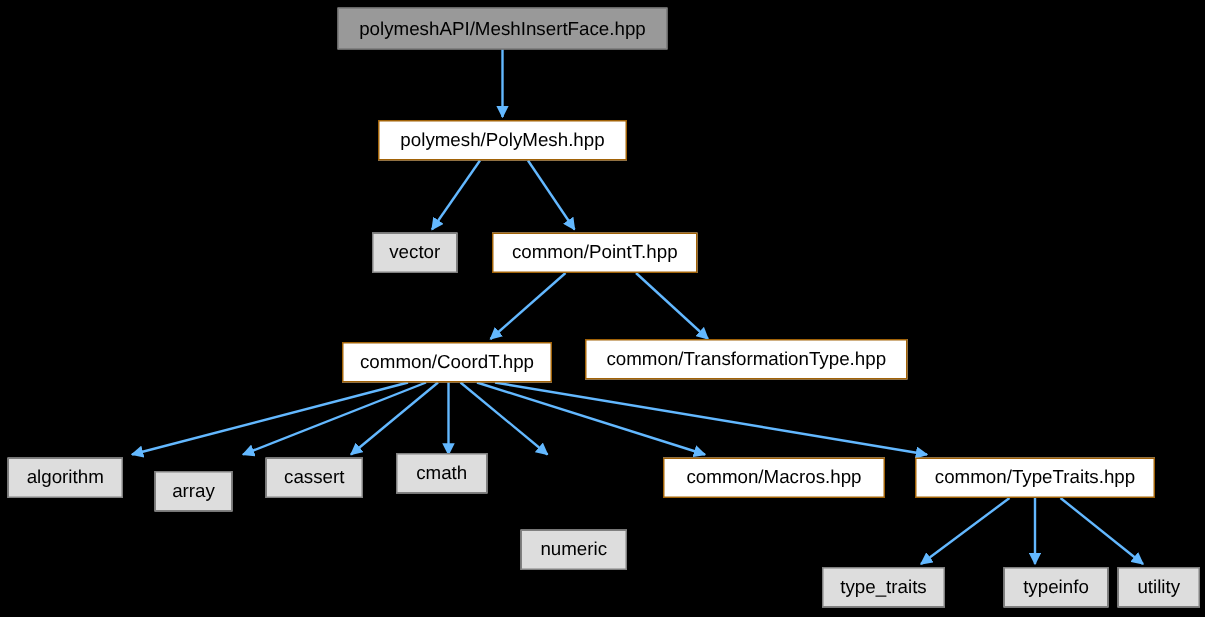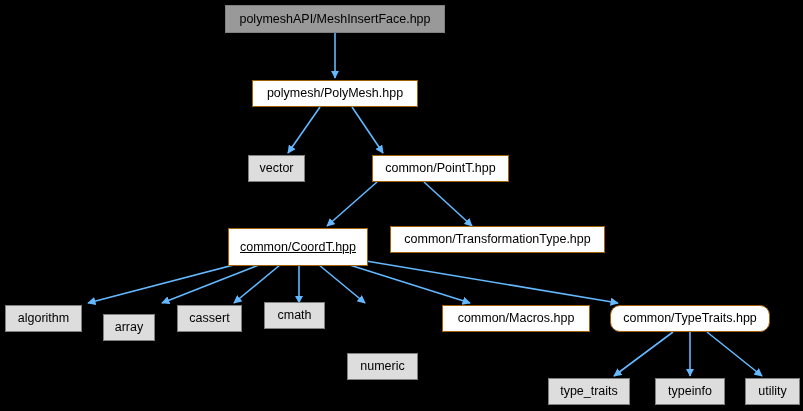--- a/index.html
+++ b/index.html
@@ -82,24 +82,24 @@
   <div id="node-layer">
       <div class="node root" style="left: 225px; top: 5px; width: 220px; height: 28px;">
         <span>polymeshAPI/MeshInsertFace.hpp</span>
       </div>
       <div class="node project" style="left: 252px; top: 80px; width: 166px; height: 27px;">
         <span>polymesh/PolyMesh.hpp</span>
       </div>
       <div class="node system" style="left: 248px; top: 155px; width: 57px; height: 27px; text-align: right;">
         <span>vector</span>
       </div>
-      <div class="node project" style="left: 328px; top: 155px; width: 137px; height: 27px; margin-left: 44px;">
+      <div class="node project" style="left: 328px; top: 155px; width: 137px; height: 27px;">
         <span>common/PointT.hpp</span>
       </div>
-      <div class="node project" style="left: 228px; top: 228px; width: 140px; height: 38px; text-decoration: underline;">
+      <div class="node project" style="left: 228px; top: 228px; width: 140px; height: 27px;">
         <span>common/CoordT.hpp</span>
       </div>
       <div class="node project" style="left: 390px; top: 226px; width: 215px; height: 27px;">
         <span>common/TransformationType.hpp</span>
       </div>
       <div class="node system" style="left: 5px; top: 305px; width: 77px; height: 27px;">
         <span>algorithm</span>
       </div>
       <div class="node system" style="left: 103px; top: 314px; width: 52px; height: 27px; text-align: center;">
         <span>array</span>
@@ -109,26 +109,26 @@
       </div>
       <div class="node system" style="left: 264px; top: 302px; width: 61px; height: 27px;">
         <span>cmath</span>
       </div>
       <div class="node system" style="left: 347px; top: 305px; width: 71px; height: 27px; margin-top: 48px;">
         <span>numeric</span>
       </div>
       <div class="node project" style="left: 442px; top: 305px; width: 148px; height: 27px;">
         <span>common/Macros.hpp</span>
       </div>
-      <div class="node project" style="left: 610px; top: 305px; width: 160px; height: 27px; border-radius: 10px;">
+      <div class="node project" style="left: 610px; top: 305px; width: 160px; height: 27px;">
         <span>common/TypeTraits.hpp</span>
       </div>
       <div class="node system" style="left: 548px; top: 378px; width: 82px; height: 27px;">
         <span>type_traits</span>
       </div>
-      <div class="node system" style="left: 655px; top: 378px; width: 70px; height: 27px;">
+      <div class="node system" style="left: 669px; top: 378px; width: 70px; height: 27px;">
         <span>typeinfo</span>
       </div>
       <div class="node system" style="left: 745px; top: 378px; width: 55px; height: 27px;">
         <span>utility</span>
       </div>
     </div>
 </div>
 
 </body></html>

